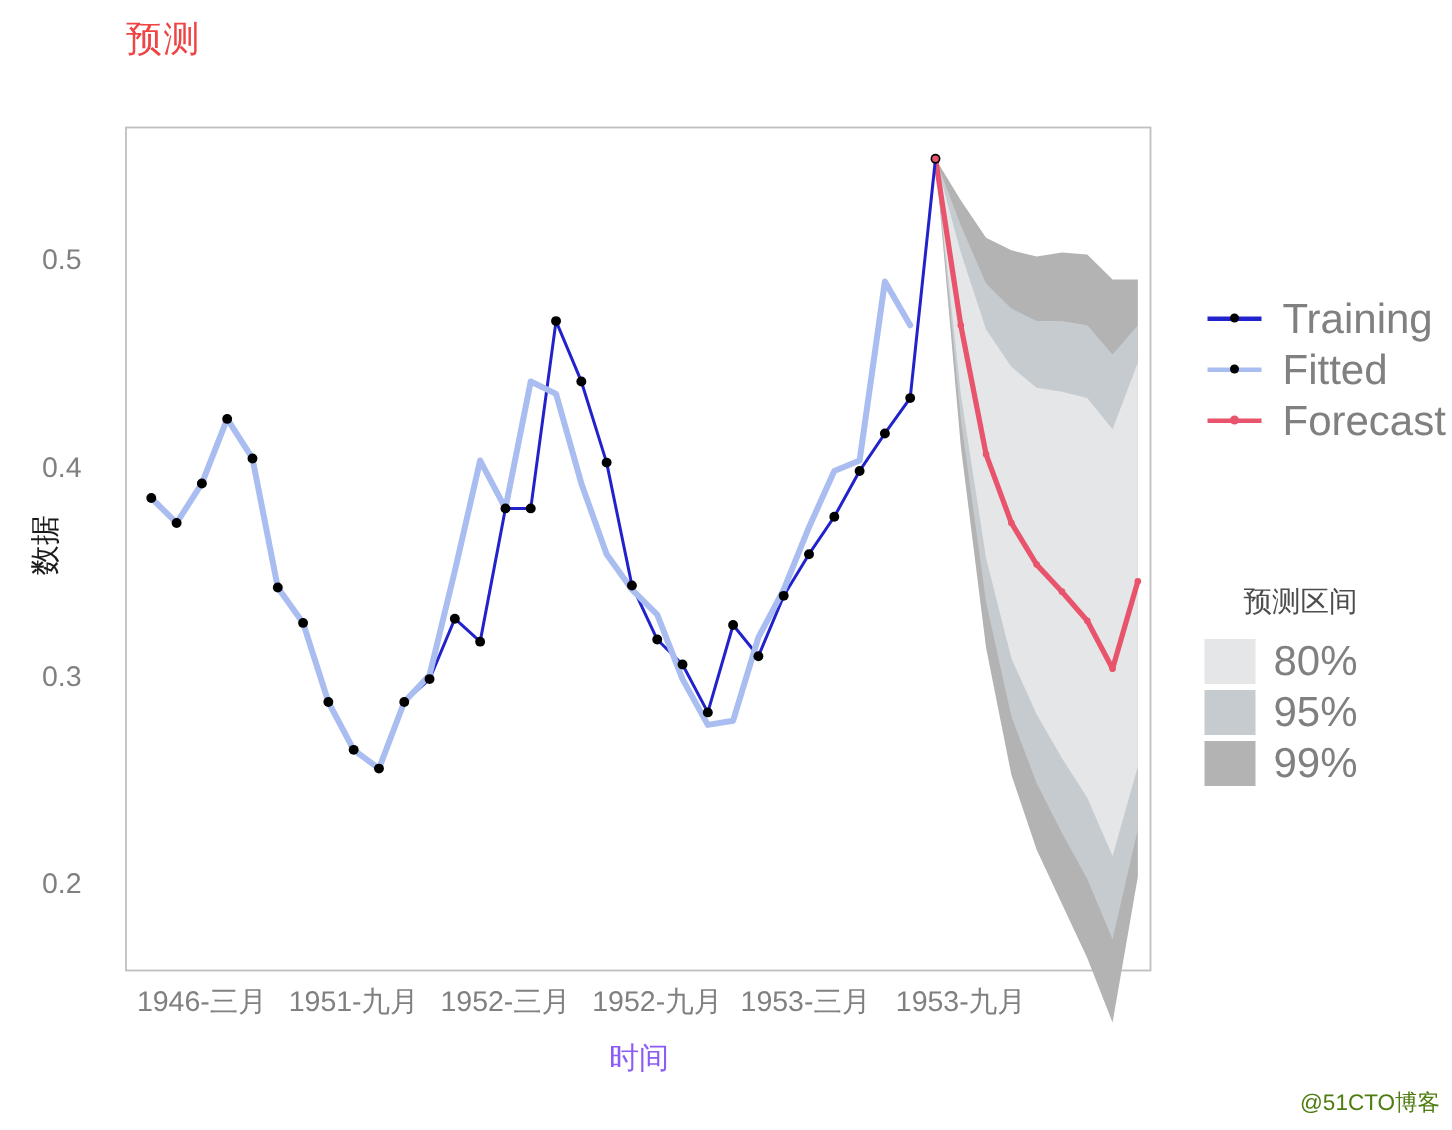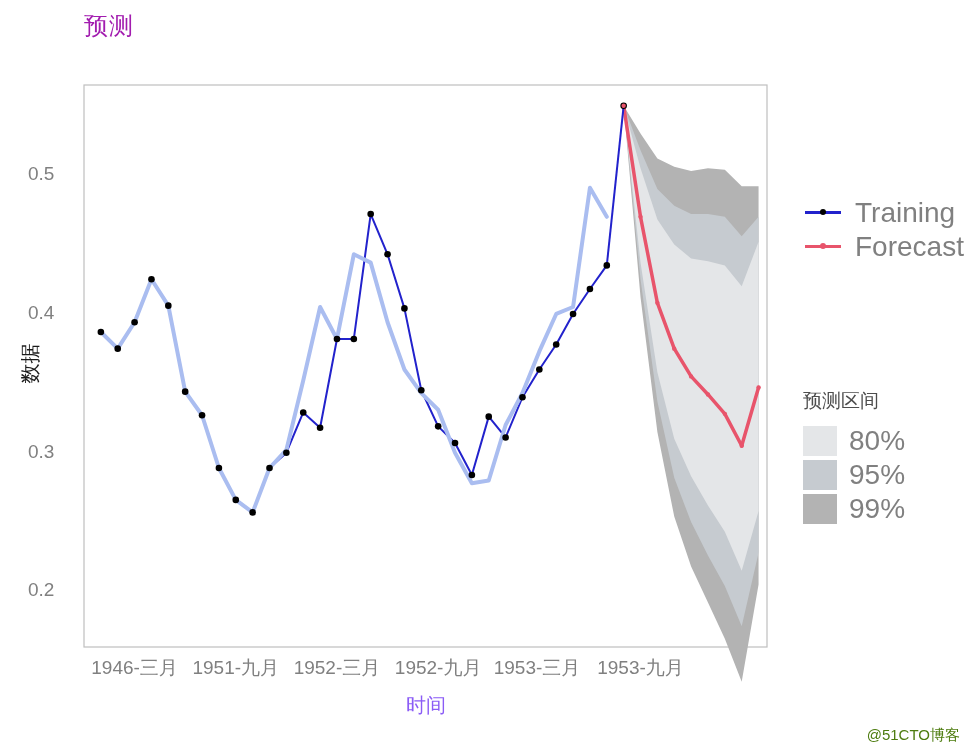--- a/index.html
+++ b/index.html
@@ -18,21 +18,21 @@
     position: absolute;
     left: 0; top: 0;
     width: 968px;
     height: 753px;
   }
   .chart-title {
     position: absolute;
     left: 84px;
     top: 10px;
     font-size: 24px;
-    color: #a21caf;
+    color: #ef4444;
     letter-spacing: 1px;
   }
   .panel-area {
     position: absolute;
     left: 0; top: 0;
     width: 968px;
     height: 753px;
   }
   .y-axis-title {
     position: absolute;
@@ -206,29 +206,36 @@
     <div id="legend-series-host">
         <div class="legend-row">
           <div class="legend-key-line">
             <div class="lseg" style="background: rgb(34, 34, 204);"></div>
             <div class="lpt" style="background: rgb(0, 0, 0);"></div>
           </div>
           <div class="legend-label">Training</div>
         </div>
         <div class="legend-row">
           <div class="legend-key-line">
+            <div class="lseg" style="background: rgb(170, 189, 240);"></div>
+            <div class="lpt" style="background: rgb(0, 0, 0);"></div>
+          </div>
+          <div class="legend-label">Fitted</div>
+        </div>
+        <div class="legend-row">
+          <div class="legend-key-line">
             <div class="lseg" style="background: rgb(232, 84, 107);"></div>
             <div class="lpt" style="background: rgb(232, 84, 107);"></div>
           </div>
           <div class="legend-label">Forecast</div>
         </div>
       </div>
   </div>
 
-  <div class="legend-block" style="top:388px;">
+  <div class="legend-block" style="top:388px;text-align:right;">
     <div class="legend-title">预测区间</div>
     <div id="legend-interval-host">
         <div class="legend-row">
           <div class="legend-swatch" style="background: rgb(228, 230, 232);"></div>
           <div class="legend-label">80%</div>
         </div>
         <div class="legend-row">
           <div class="legend-swatch" style="background: rgb(198, 203, 208);"></div>
           <div class="legend-label">95%</div>
         </div>

